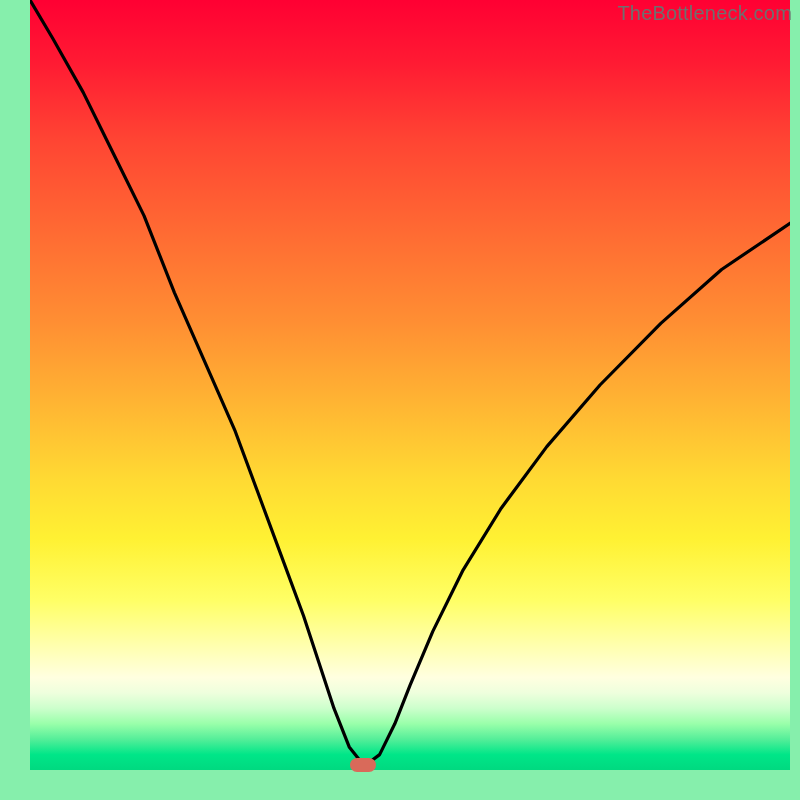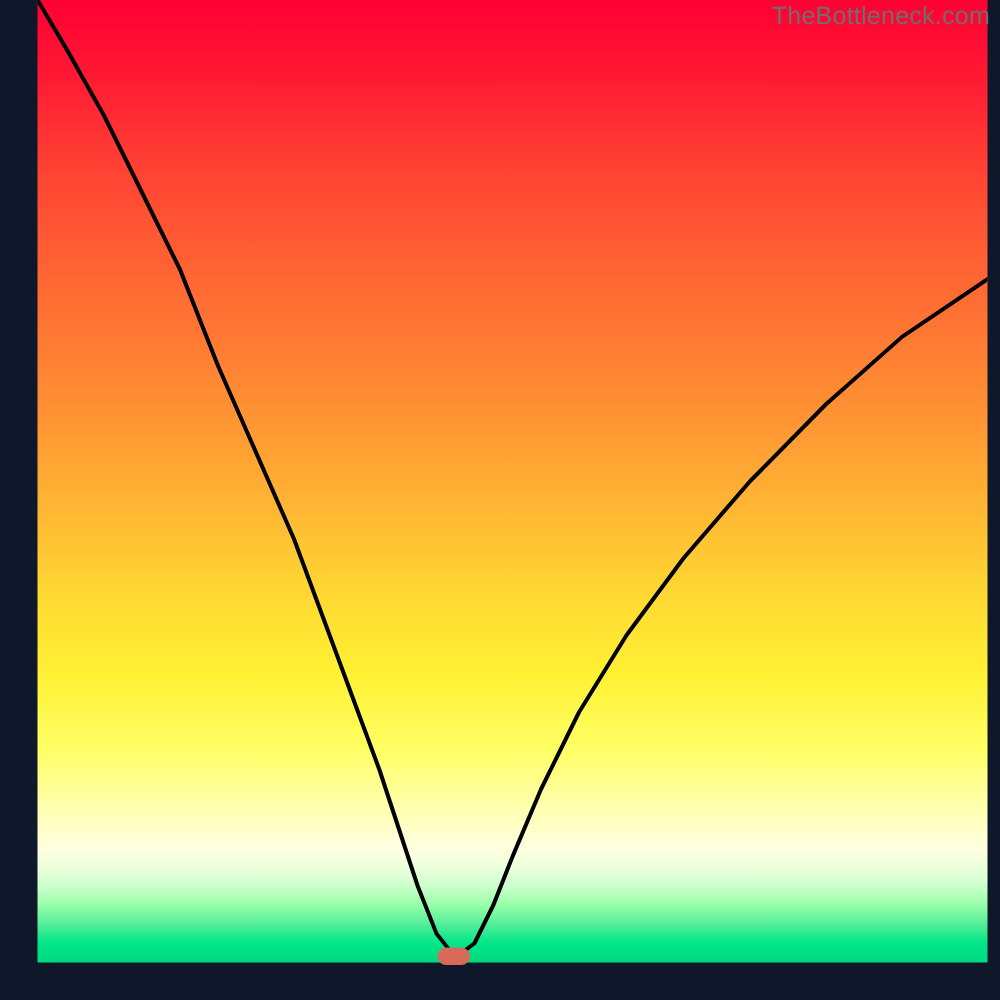--- a/index.html
+++ b/index.html
@@ -8,21 +8,21 @@
     width: 800px;
     height: 800px;
     background: #000;
     overflow: hidden;
     font-family: Arial, Helvetica, sans-serif;
   }
   .frame {
     position: relative;
     width: 800px;
     height: 800px;
-    background: #0f172a;
+    background: #86efac;
   }
   .plot {
     position: absolute;
     left: 30px;
     top: 0;
     width: 760px;
     height: 770px;
     
     background: linear-gradient(
       to bottom,

